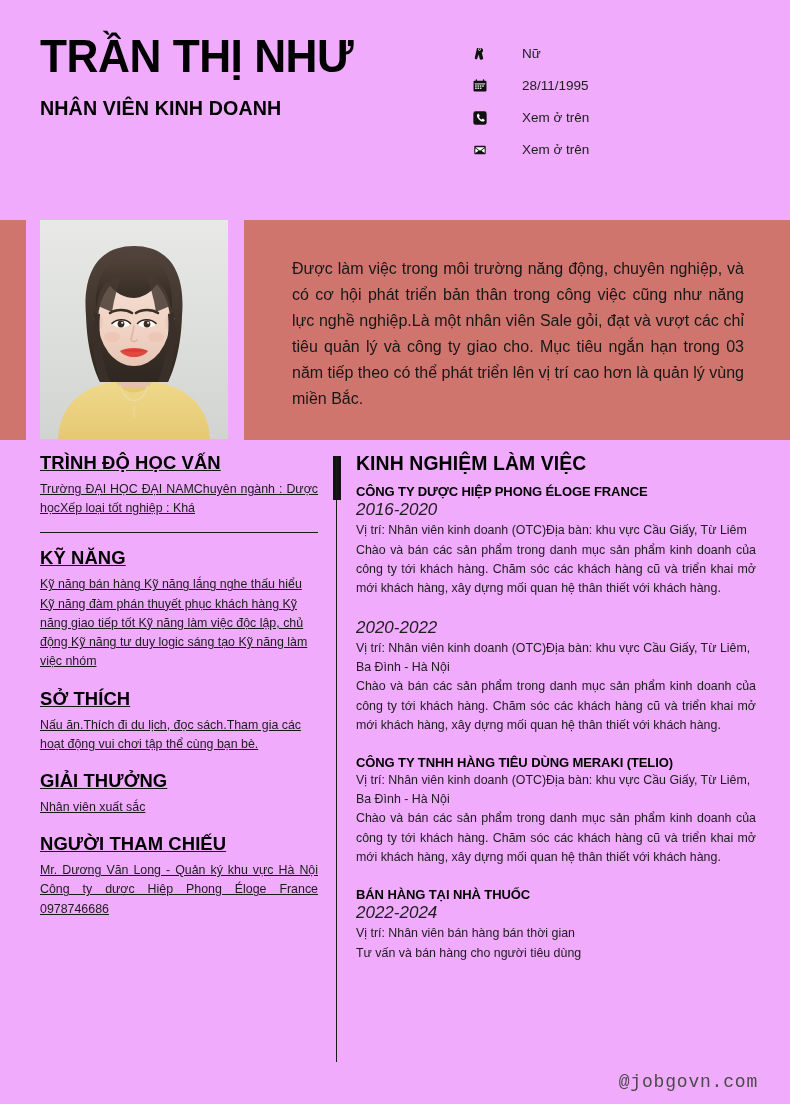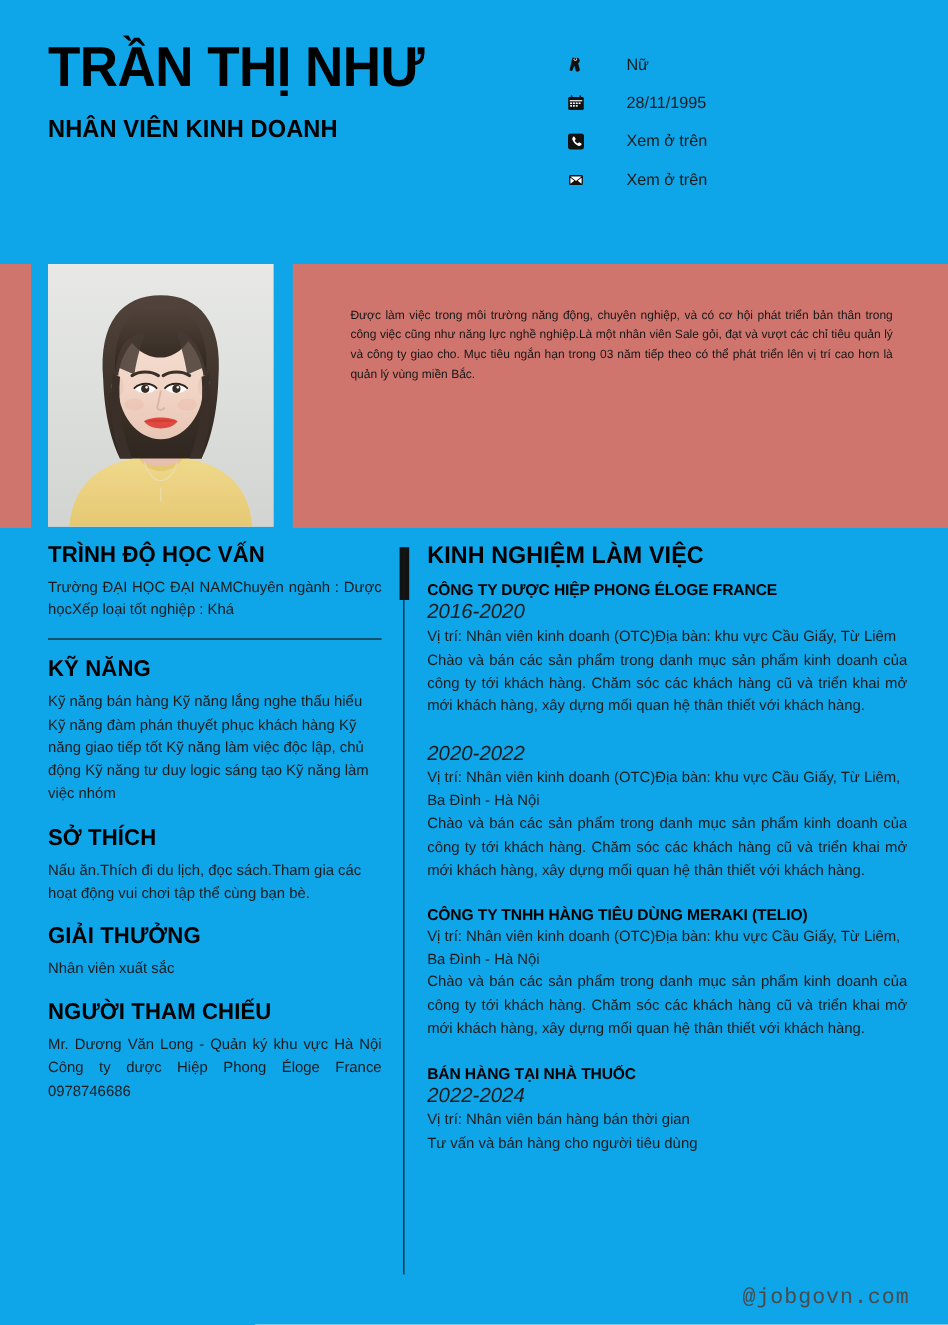--- a/index.html
+++ b/index.html
@@ -10,21 +10,21 @@
   }
   body {
     font-family: "Liberation Sans", sans-serif;
     color: #1a1a1a;
     -webkit-font-smoothing: antialiased;
   }
   .page {
     position: relative;
     width: 790px;
     height: 1104px;
-    background: #0ea5e9;
+    background: #f0abfc;
     overflow: hidden;
     box-sizing: border-box;
   }
 
   
   .header {
     position: absolute;
     left: 0; top: 0;
     width: 790px;
     height: 220px;
@@ -117,21 +117,21 @@
     overflow: hidden;
     background: #d8d8d6;
   }
   .photo-svg { display: block; width: 188px; height: 219px; }
 
   .summary {
     position: absolute;
     left: 292px;
     top: 256px;
     width: 452px;
-    font-size: 10px;
+    font-size: 16px;
     line-height: 1.62;
     color: #171717;
     text-align: justify;
   }
 
   
   .col-left {
     position: absolute;
     left: 40px;
     top: 452px;
@@ -178,21 +178,21 @@
     margin: 0;
     text-align: justify;
   }
   .sec-body.left-align { text-align: left; }
   .hr {
     border: none;
     border-top: 1.2px solid #1a1a1a;
     margin: 14px 0 14px 0;
     width: 278px;
   }
-  .block { margin-bottom: 16px; }
+  .block { margin-bottom: 16px; text-decoration: underline; }
   .block.tight { margin-bottom: 14px; }
 
   
   .exp-title {
     font-size: 13px;
     font-weight: 700;
     color: #000000;
     margin: 0 0 1px 0;
     letter-spacing: -0.1px;
   }

